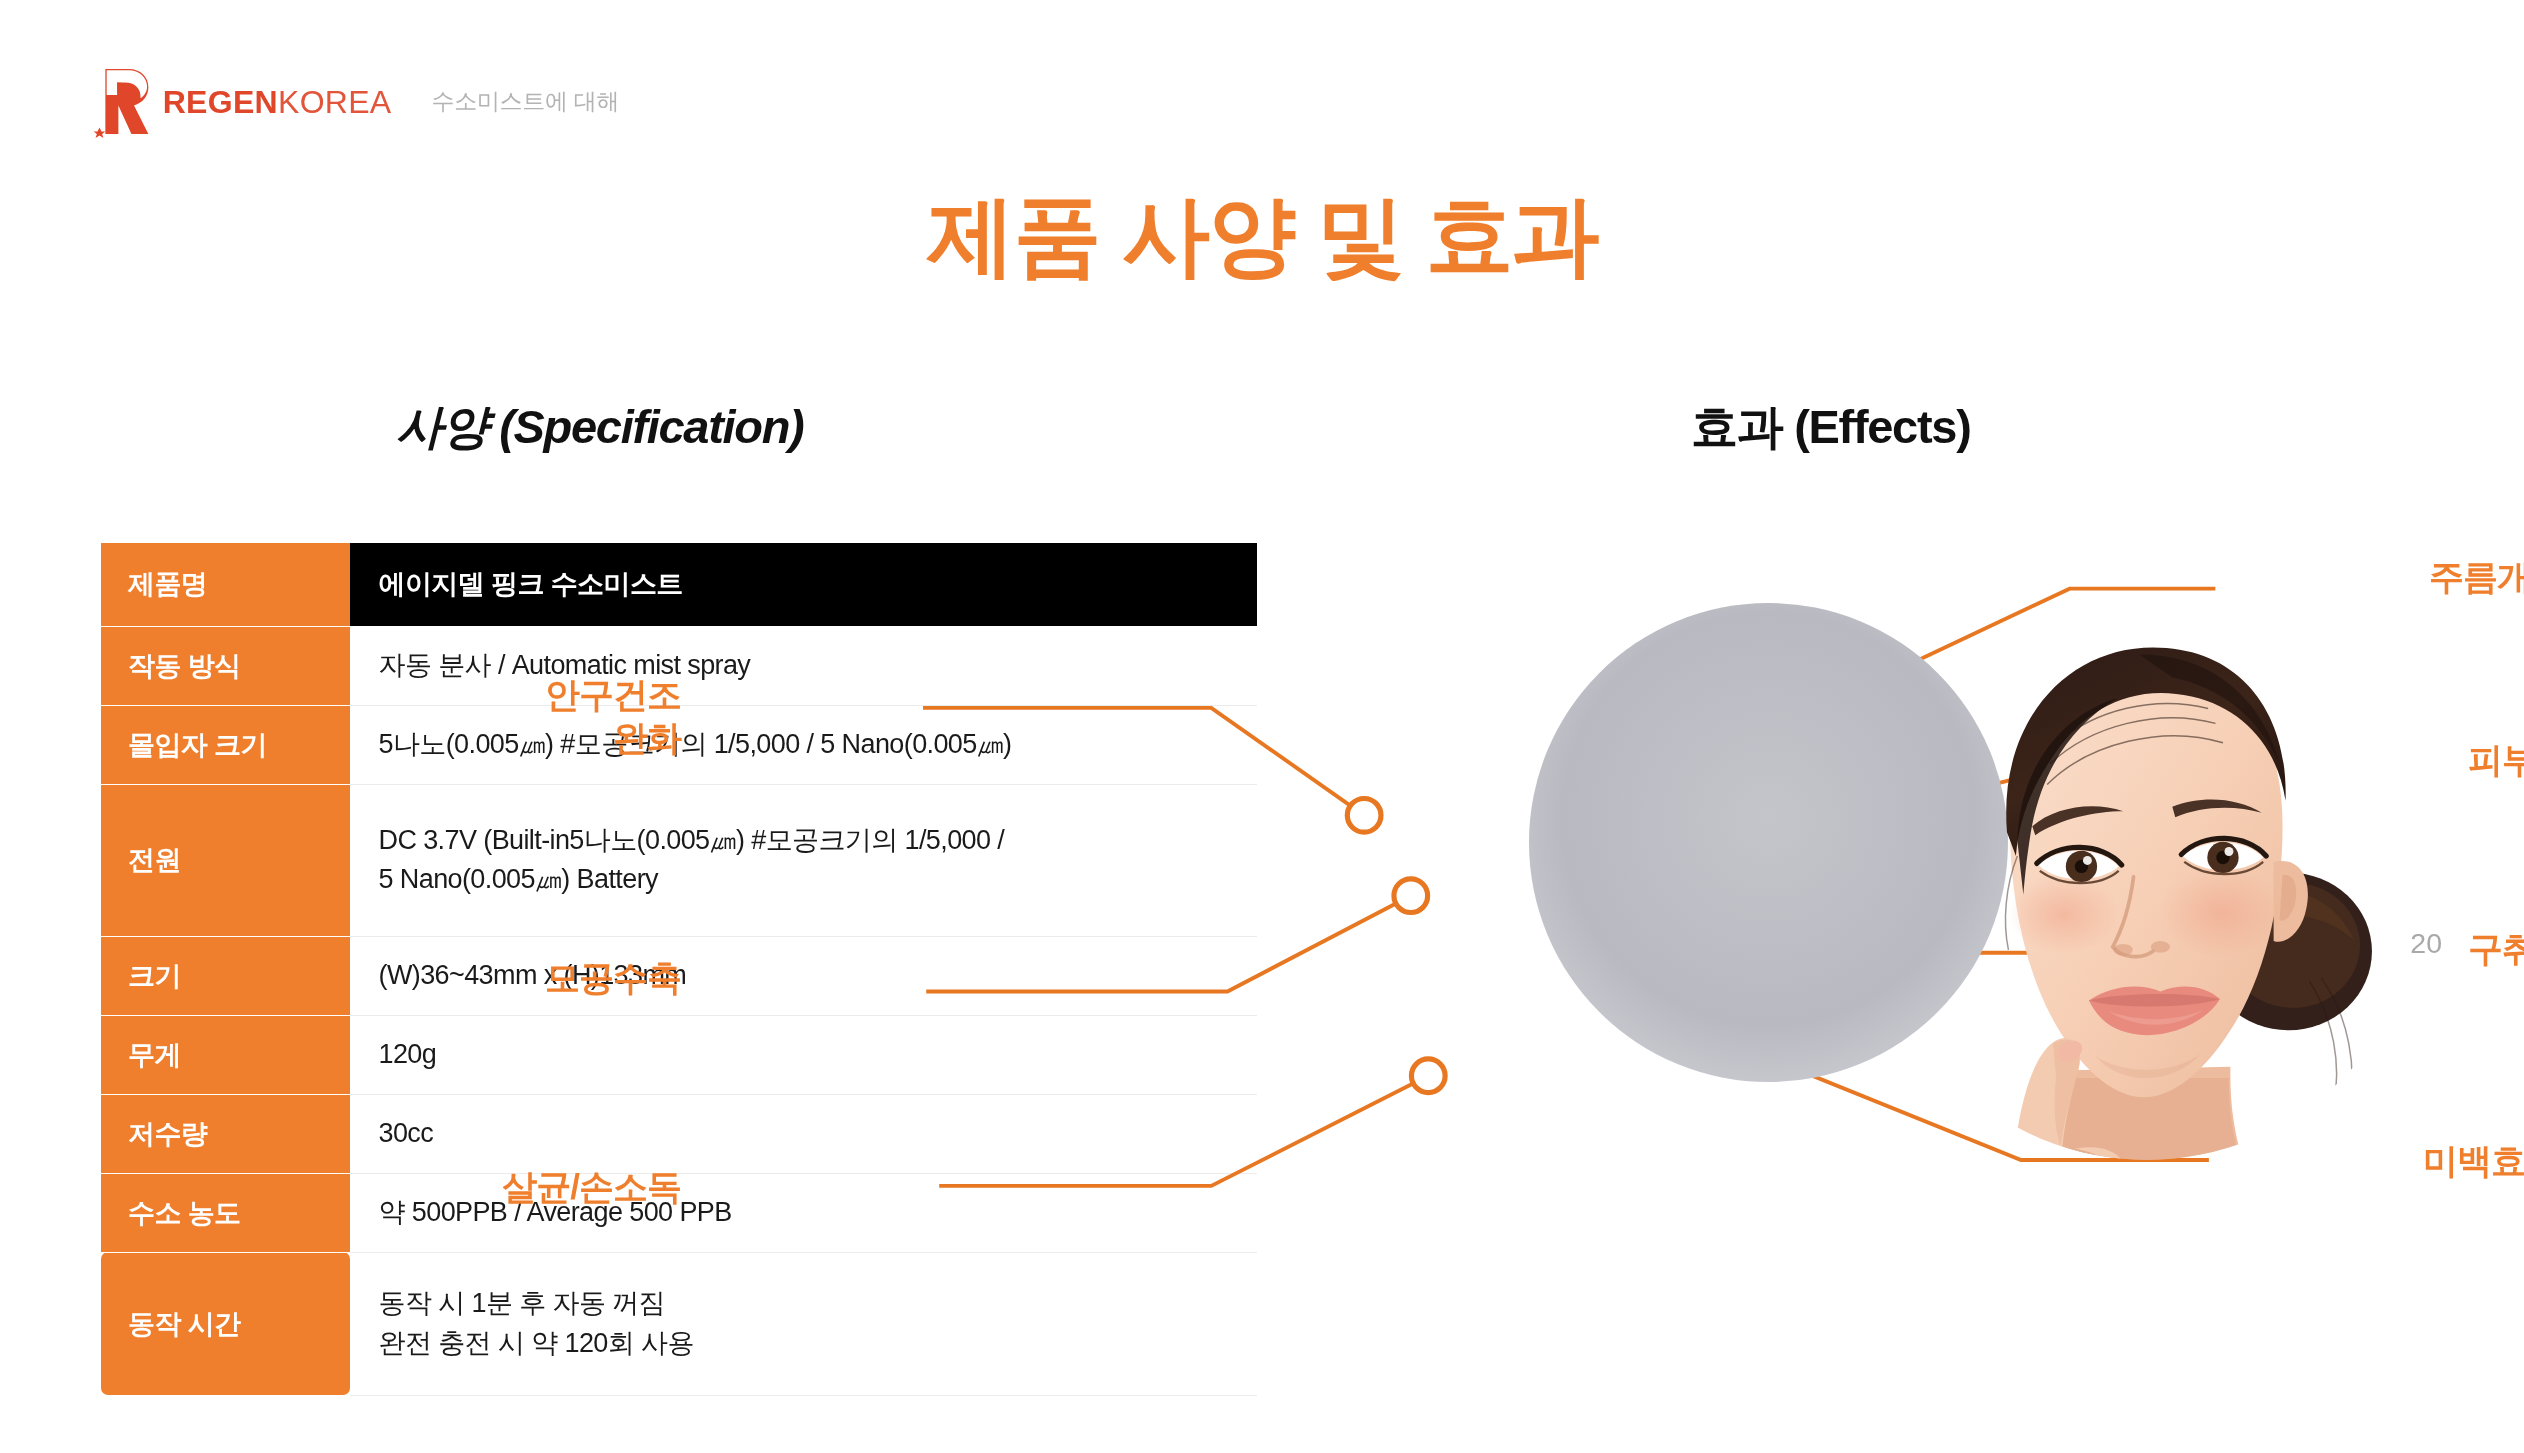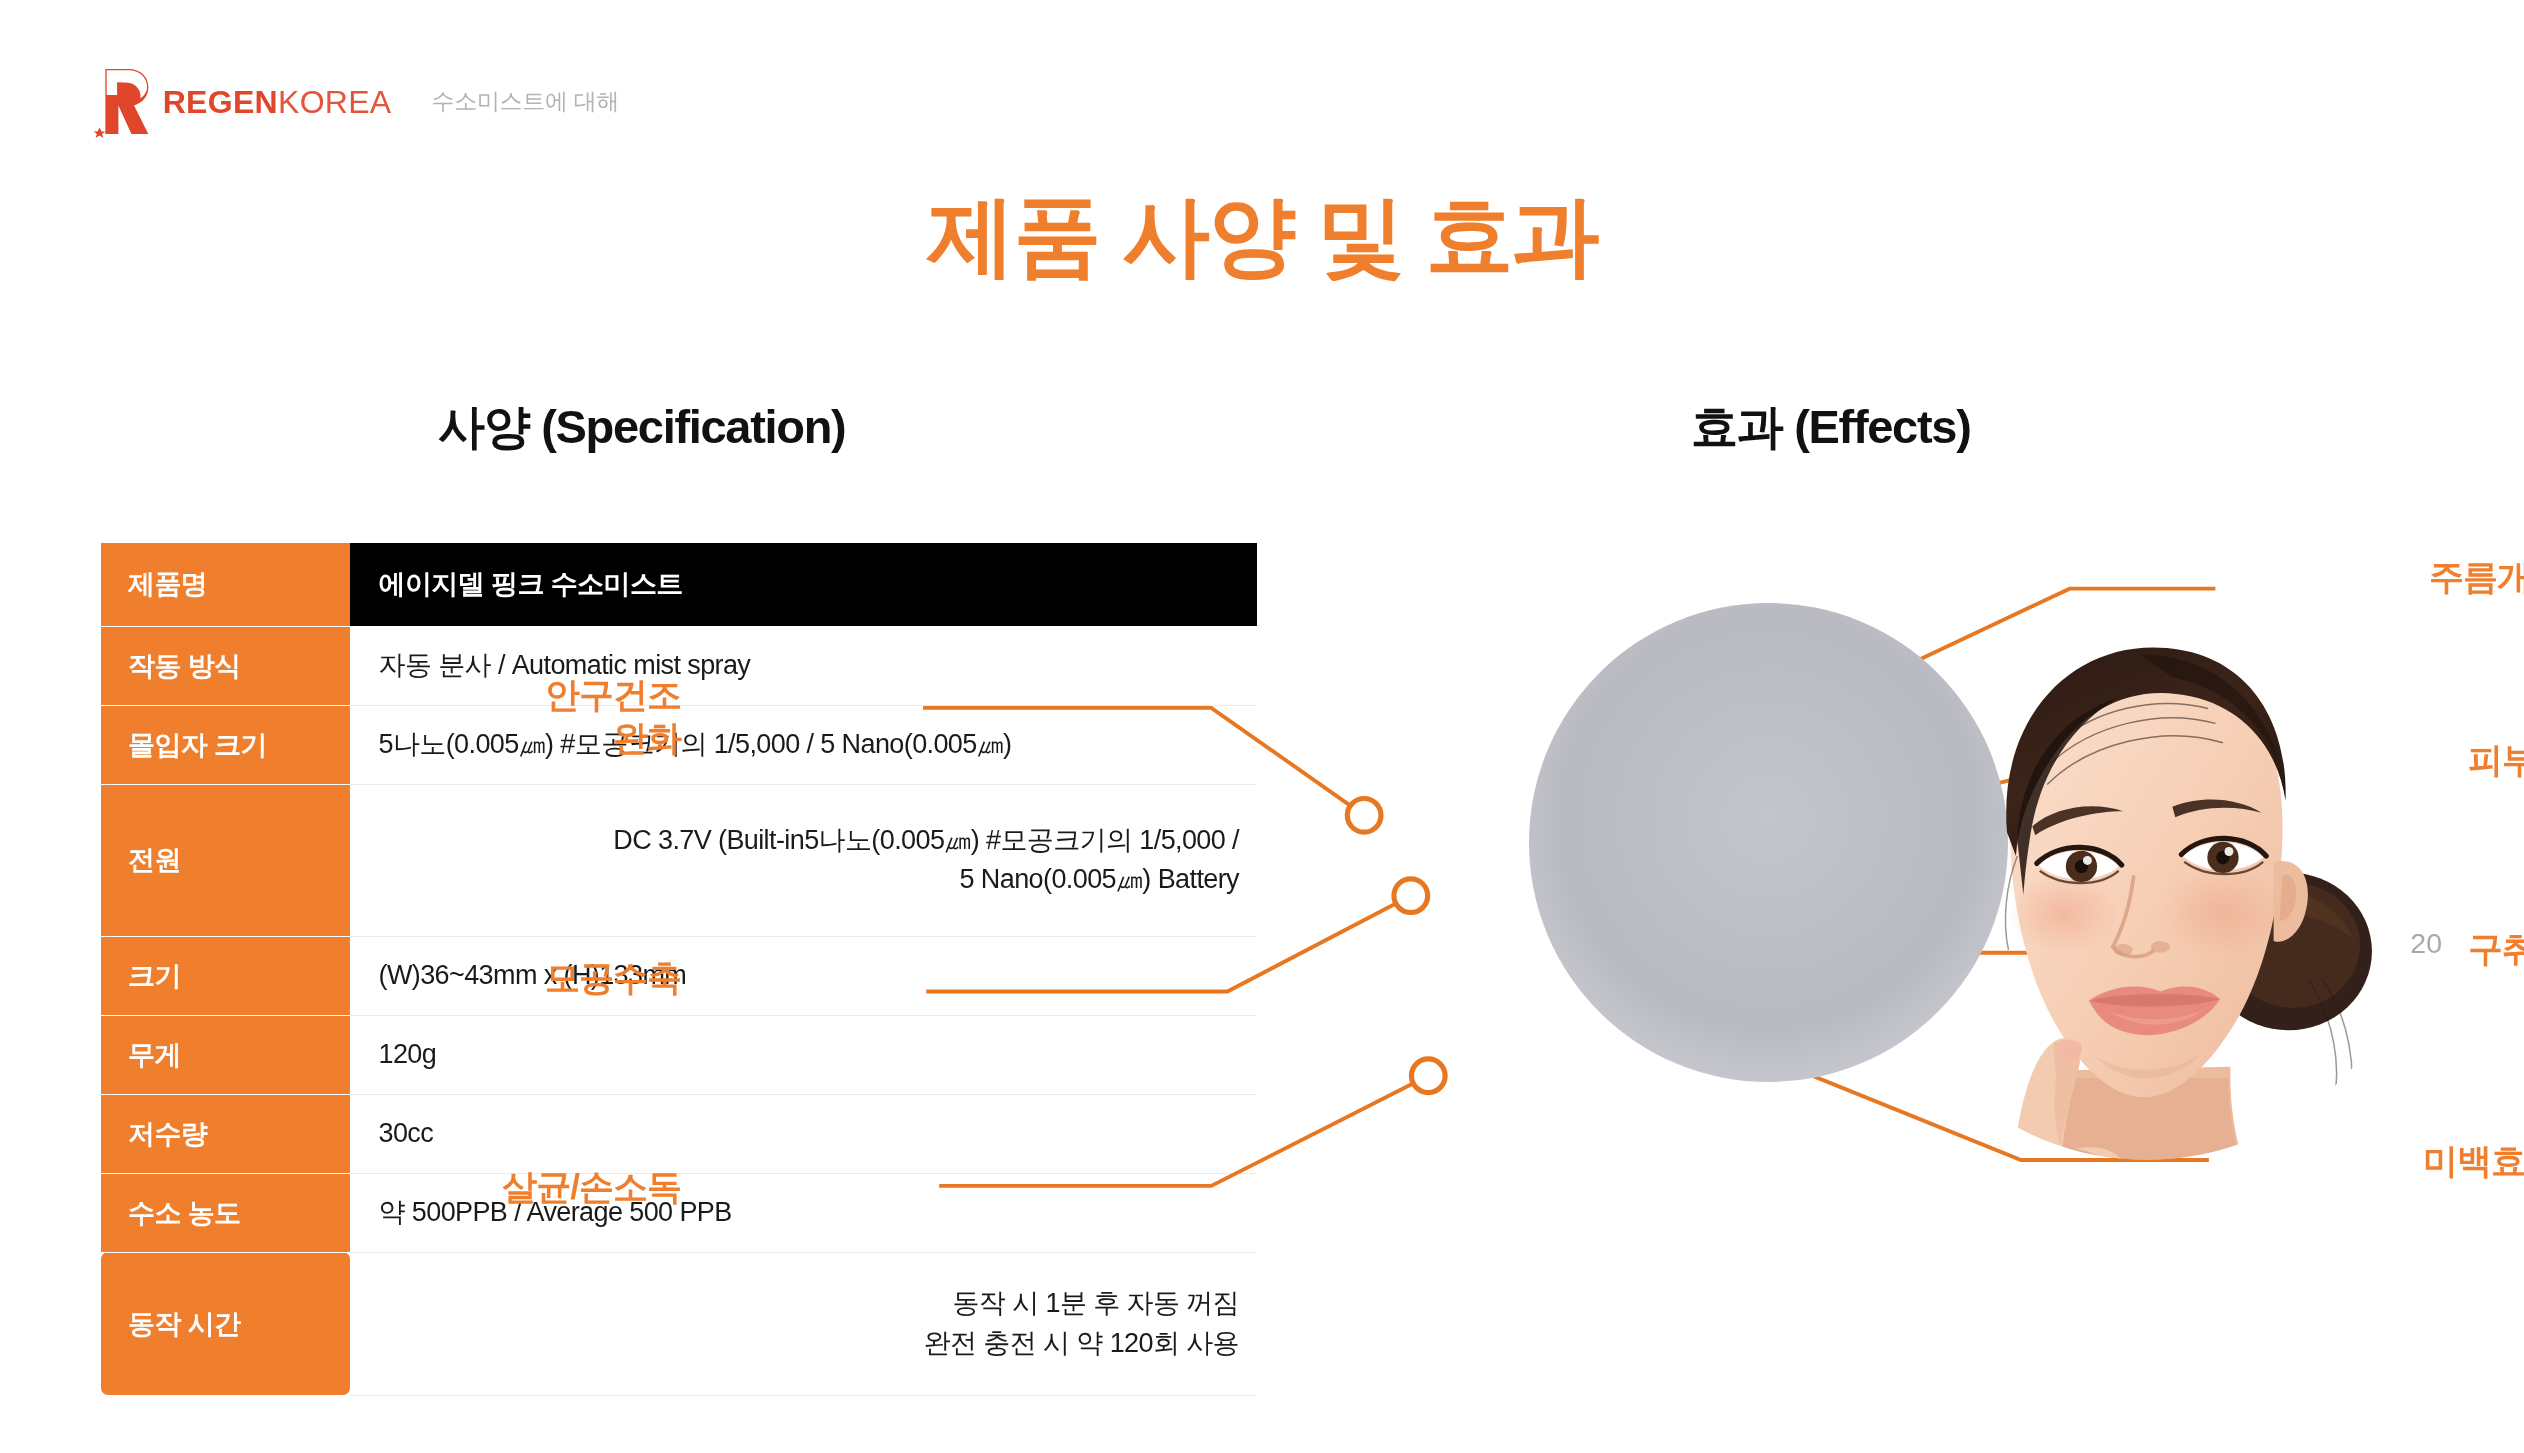--- a/index.html
+++ b/index.html
@@ -22,21 +22,21 @@
   .header-sub{font-size:23px;color:#b3b3b3;font-weight:500;letter-spacing:-0.3px;white-space:nowrap;}
 
   
   .page-title{
     position:absolute;left:0;right:0;top:192px;text-align:center;
     font-size:88px;font-weight:800;color:#F07F2D;letter-spacing:-1.9px;line-height:1;
   }
 
   
   .sec-heading{position:absolute;font-size:47px;font-weight:800;color:#111;letter-spacing:-1.3px;line-height:1;}
-  .sec-spec{left:438px;top:403px;}
+  .sec-spec{left:396px;top:403px;font-style:italic;}
   .sec-effect{left:1691px;top:403px;}
 
   
   .spec-table{
     position:absolute;left:101px;top:543px;width:1156px;
     border-collapse:collapse;table-layout:fixed;
     box-shadow:0 0 0 0 transparent;
   }
   .spec-table col.c1{width:249px;}
   .spec-table col.c2{width:907px;}
@@ -55,21 +55,21 @@
   .spec-table tr:last-child td.v{border-bottom:1.3px solid #ececec;}
   .spec-table tr.head td.k{background:#F07F2D;}
   .spec-table tr.head td.v{
     background:#000000;color:#fff;font-weight:700;border-bottom:1.9px solid #fff;
   }
   .r-h{height:83px;padding-left:43px;}
   .r-1{height:79px;}
   .r-2{height:79px;}
   .r-big{height:152px;}
   .r-last{height:143px;}
-  .vline{display:block;text-align:right;}
+  .vline{display:block;}
 
   
   .effects{position:absolute;left:1289px;top:538px;width:1236px;height:797px;}
   .effects svg{position:absolute;left:0;top:0;width:1236px;height:797px;overflow:visible;}
 
   .face-wrap{
     position:absolute;left:240px;top:26px;width:479px;height:693px;
   }
   .face-circle{
     position:absolute;left:0;top:39px;width:479px;height:479px;border-radius:50%;

